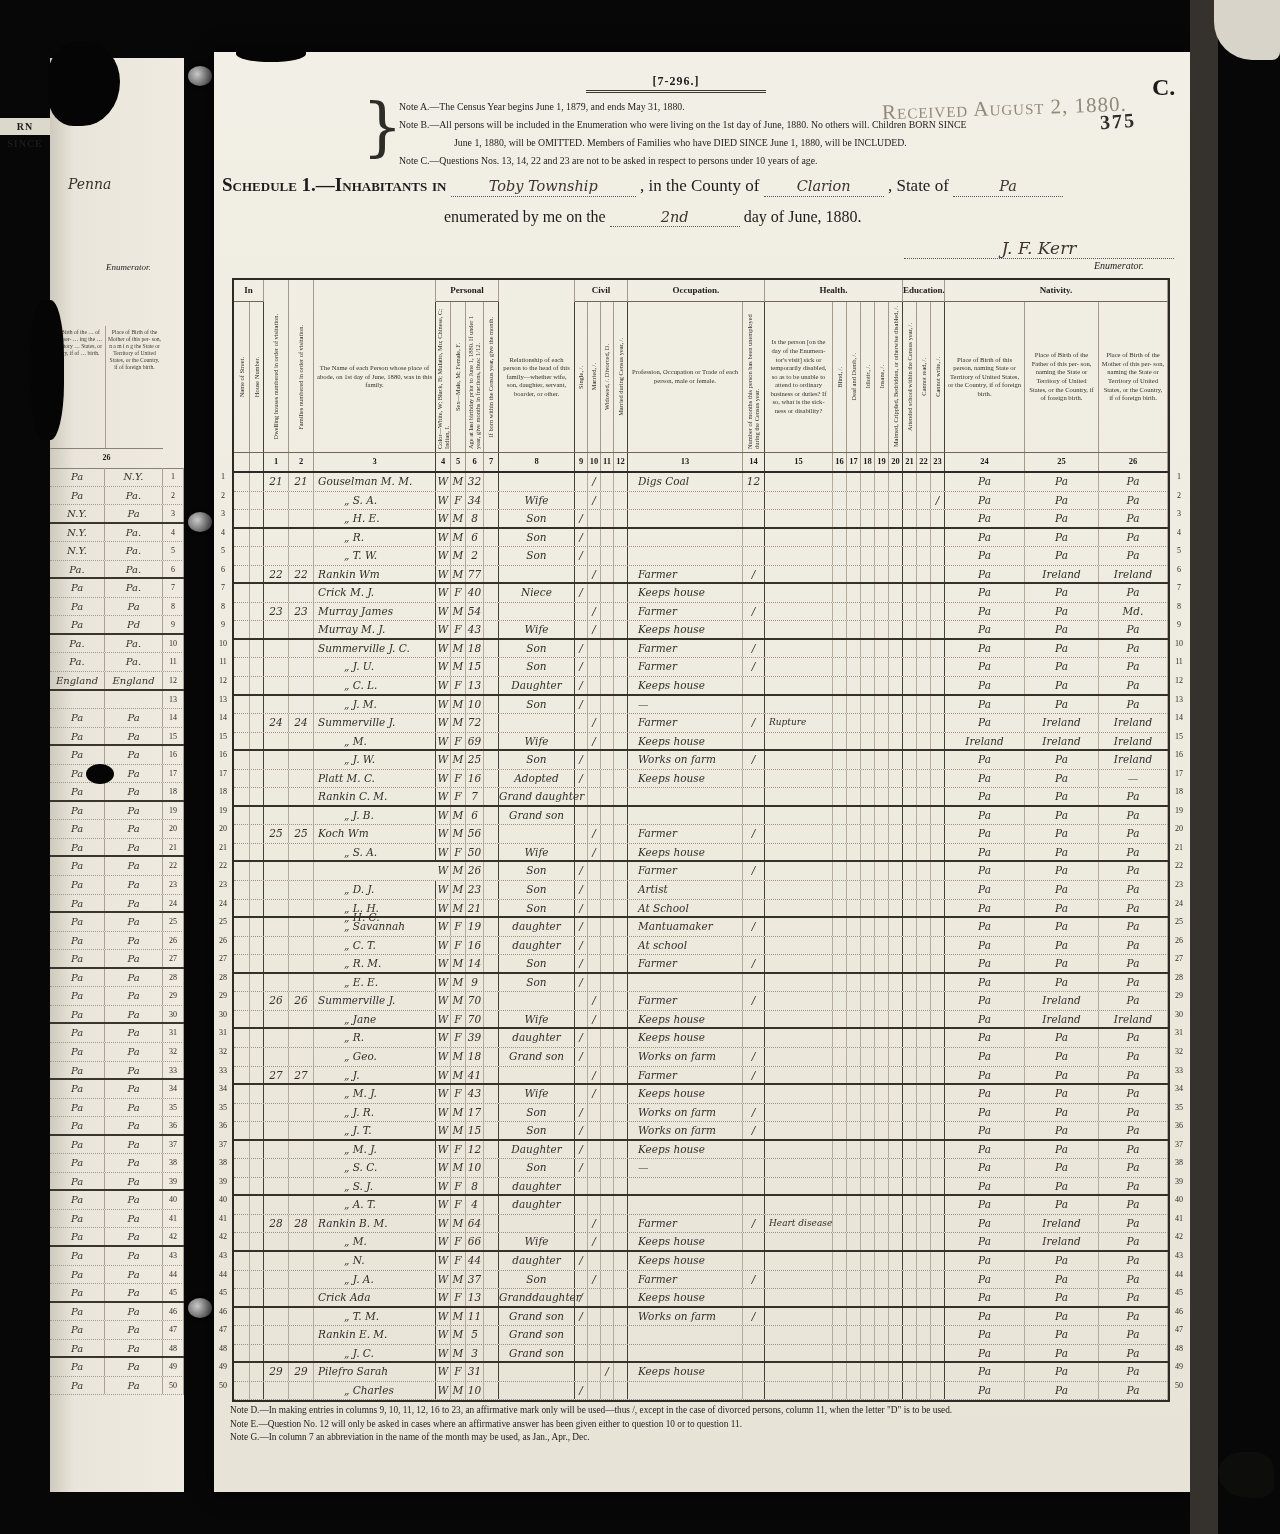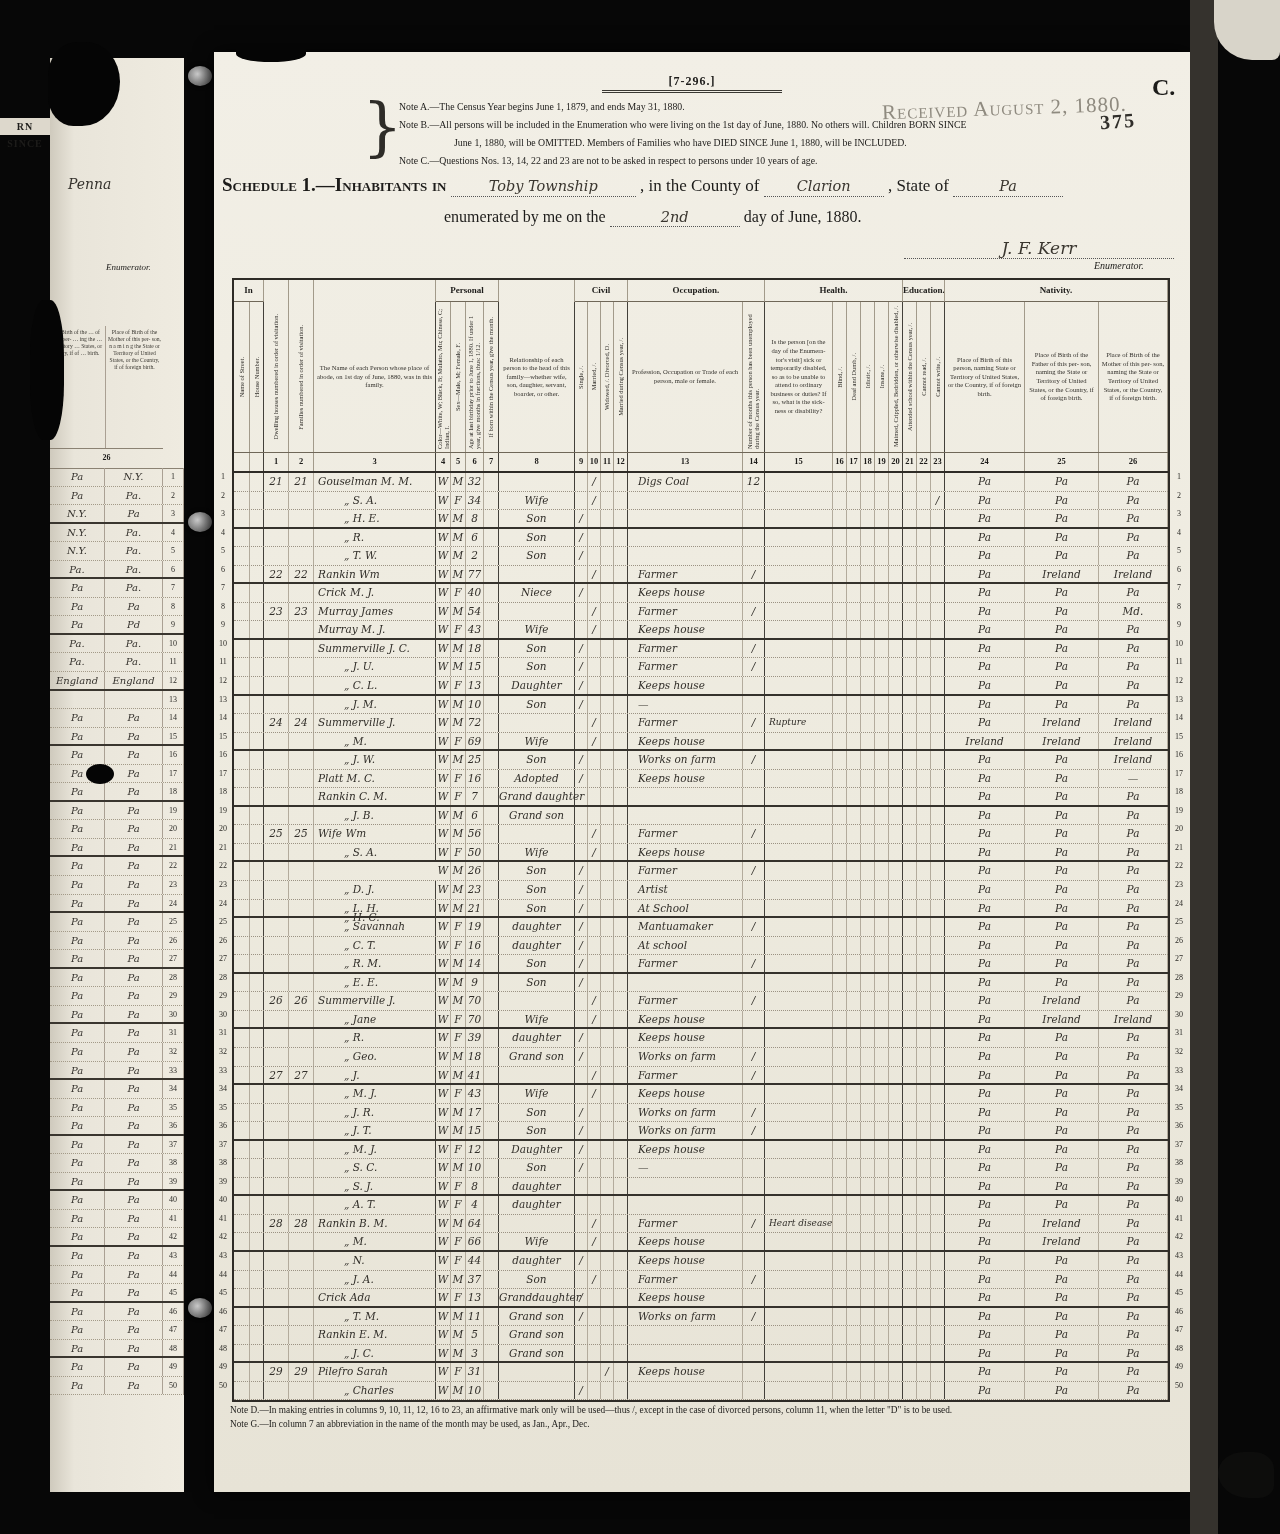--- a/index.html
+++ b/index.html
@@ -23,21 +23,21 @@
     font-size:8px;font-weight:bold;text-align:center;line-height:18px;}
   
   .post{position:absolute;width:24px;height:20px;background:radial-gradient(circle at 40% 40%,#cfcfcf,#8a8a8a 45%,#3c3c3c 100%);
     border-radius:50%;box-shadow:0 0 4px #000;}
   
   #page{position:absolute;left:214px;top:52px;width:976px;height:1440px;
     background:linear-gradient(180deg,#f2efe6 0,#edeade 55%,#e7e3d6 100%);box-shadow:0 0 18px rgba(0,0,0,.8);}
   .hw{font-family:"DejaVu Serif",serif;font-style:italic;color:#33302b;}
   .blank{display:inline-block;border-bottom:1px dotted #555;text-align:center;}
   
-  #form-no{position:absolute;left:388px;top:22px;width:180px;text-align:center;font-size:12px;font-weight:bold;letter-spacing:1px;border-bottom:3px double #3a3833;padding-bottom:1px;}
+  #form-no{position:absolute;left:372px;top:22px;width:180px;text-align:center;font-size:12px;font-weight:bold;letter-spacing:1px;border-bottom:3px double #3a3833;padding-bottom:1px;}
   #dist-block{position:absolute;left:10px;top:46px;width:170px;font-size:11.5px;}
   #dist-block .dl{height:23px;line-height:23px;white-space:nowrap;}
   #dist-brace{position:absolute;left:148px;top:38px;font-size:64px;font-weight:200;color:#2e2c28;font-family:"DejaVu Serif",serif;}
   #notes-top{position:absolute;left:185px;top:46px;width:575px;}
   #notes-top .nt{font-size:9.8px;line-height:18px;white-space:nowrap;}
   #notes-top .nt.ind{padding-left:55px;}
   #received{position:absolute;left:668px;top:44px;font-size:21px;letter-spacing:1px;color:rgba(118,112,101,.8);transform:rotate(-2deg);font-variant:small-caps;}
   #stamp-375{position:absolute;left:886px;top:58px;font-size:20px;font-weight:bold;color:#302e2a;transform:rotate(-4deg);letter-spacing:2px;}
   #corner-c{position:absolute;left:938px;top:22px;font-size:24px;font-weight:bold;}
   
@@ -1089,21 +1089,21 @@
           <div class="cell dark" style="width: 14px;"></div>
           <div class="cell hw" style="width: 80px;">Pa</div>
           <div class="cell hw" style="width: 74px;">Pa</div>
           <div class="cell hw" style="width: 69px;">Pa</div>
         </div>
         <div class="row">
           <div class="cell" style="width: 16px;"></div>
           <div class="cell dark" style="width: 14px;"></div>
           <div class="cell hw" style="width: 25px;">25</div>
           <div class="cell hw" style="width: 25px;">25</div>
-          <div class="cell dark hw name" style="width: 122px;">Wife Wm</div>
+          <div class="cell dark hw name" style="width: 122px;">Koch Wm</div>
           <div class="cell hw" style="width: 15px;">W</div>
           <div class="cell hw" style="width: 15px;">M</div>
           <div class="cell hw" style="width: 18px;">56</div>
           <div class="cell dark" style="width: 15px;"></div>
           <div class="cell dark" style="width: 76px;"></div>
           <div class="cell" style="width: 13px;"></div>
           <div class="cell hw" style="width: 13px;">/</div>
           <div class="cell" style="width: 13px;"></div>
           <div class="cell dark" style="width: 14px;"></div>
           <div class="cell hw occ" style="width: 115px;">Farmer</div>
@@ -2124,20 +2124,21 @@
       <div class="mn">45</div>
       <div class="mn">46</div>
       <div class="mn">47</div>
       <div class="mn">48</div>
       <div class="mn">49</div>
       <div class="mn">50</div>
     </div>
 
   <div id="notes-bottom">
     <div class="nb">Note D.—In making entries in columns 9, 10, 11, 12, 16 to 23, an affirmative mark only will be used—thus /, except in the case of divorced persons, column 11, when the letter "D" is to be used.</div>
+    <div class="nb">Note E.—Question No. 12 will only be asked in cases where an affirmative answer has been given either to question 10 or to question 11.</div>
     <div class="nb">Note G.—In column 7 an abbreviation in the name of the month may be used, as Jan., Apr., Dec.</div>
   </div>
 </div>
 
 <div id="fragment-rnsince">RN SINCE</div>
 <div class="blob" style="left:48px;top:42px;width:72px;height:84px;border-radius:46% 54% 60% 40%;"></div>
 <div class="blob" style="left:30px;top:300px;width:34px;height:140px;border-radius:40%;"></div>
 <div class="blob" style="left:86px;top:764px;width:28px;height:20px;"></div>
 <div class="blob" style="left:236px;top:46px;width:70px;height:16px;border-radius:0 0 60% 60%;"></div>
 <div id="right-shadow"></div>

